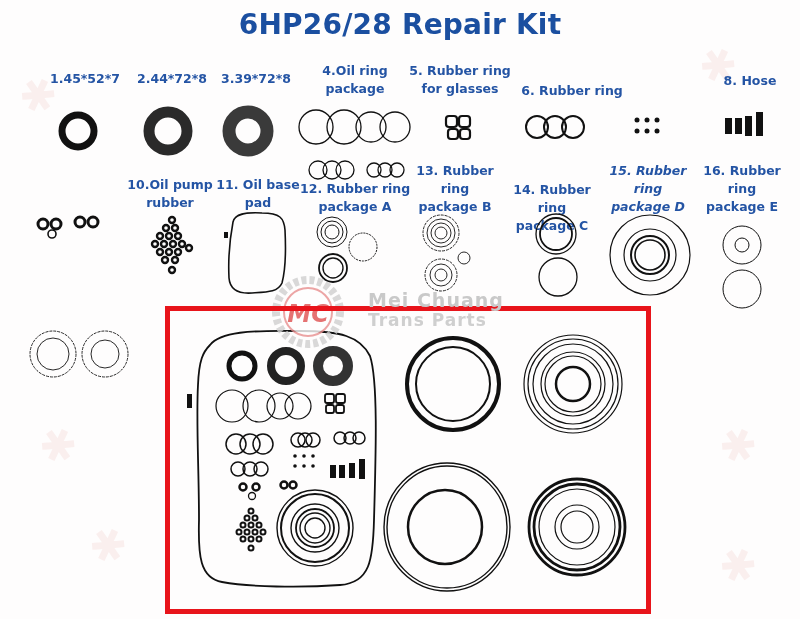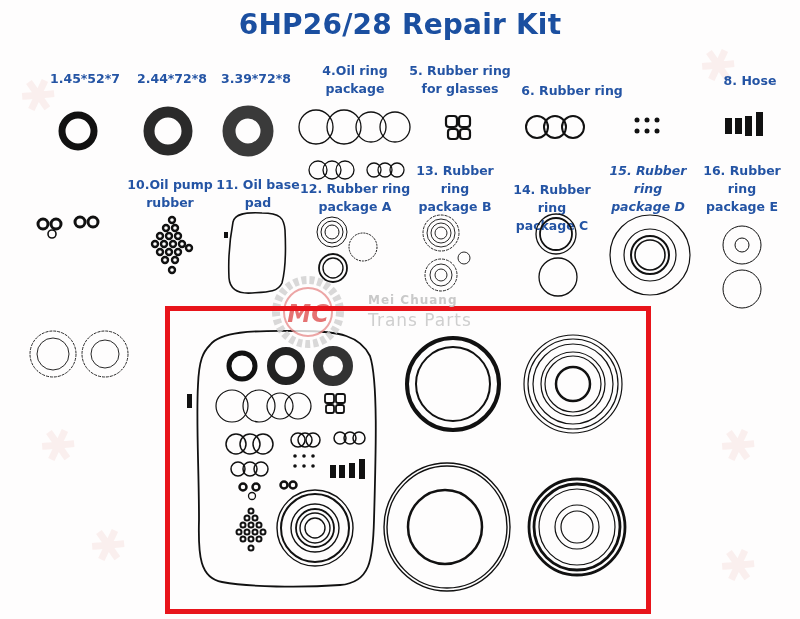--- a/index.html
+++ b/index.html
@@ -9,22 +9,22 @@
   .title { position:absolute; left:0; top:8px; width:800px; text-align:center;
            font-family:"DejaVu Sans", sans-serif; font-weight:bold; font-size:28px;
            color:#1b4fa0; letter-spacing:0.2px; }
   .label { position:absolute; text-align:center; font-weight:bold; font-size:12.5px;
            line-height:18px; color:#2454a4; white-space:nowrap; }
   .art { position:absolute; }
   .redbox { position:absolute; left:165px; top:306px; width:486px; height:308px;
             border:5px solid #e8141b; }
   .wm-text { position:absolute; font-family:"DejaVu Sans", sans-serif; color:#c8c8c8;
              font-size:18px; line-height:18px; letter-spacing:1px; }
-  .wm-text.t1 { left:368px; top:291px; font-weight:bold; color:#c9c9c9; font-size:12px; }
-  .wm-text.t2 { left:368px; top:311px; font-weight:normal; font-size:17px; color:#cfcfcf; }
+  .wm-text.t1 { left:368px; top:291px; font-weight:bold; color:#c9c9c9; font-size:19px; }
+  .wm-text.t2 { left:368px; top:311px; font-weight:bold; font-size:17px; color:#cfcfcf; }
   .bgmark { position:absolute; color:#f7e4e2; font-size:44px; font-weight:bold; transform:rotate(-35deg); opacity:.55; }
 </style>
 </head>
 <body>
 
 <div class="canvas">
 
   <div class="bgmark" style="left:20px;top:70px;">✱</div>
   <div class="bgmark" style="left:700px;top:40px;">✱</div>
   <div class="bgmark" style="left:40px;top:420px;">✱</div>

